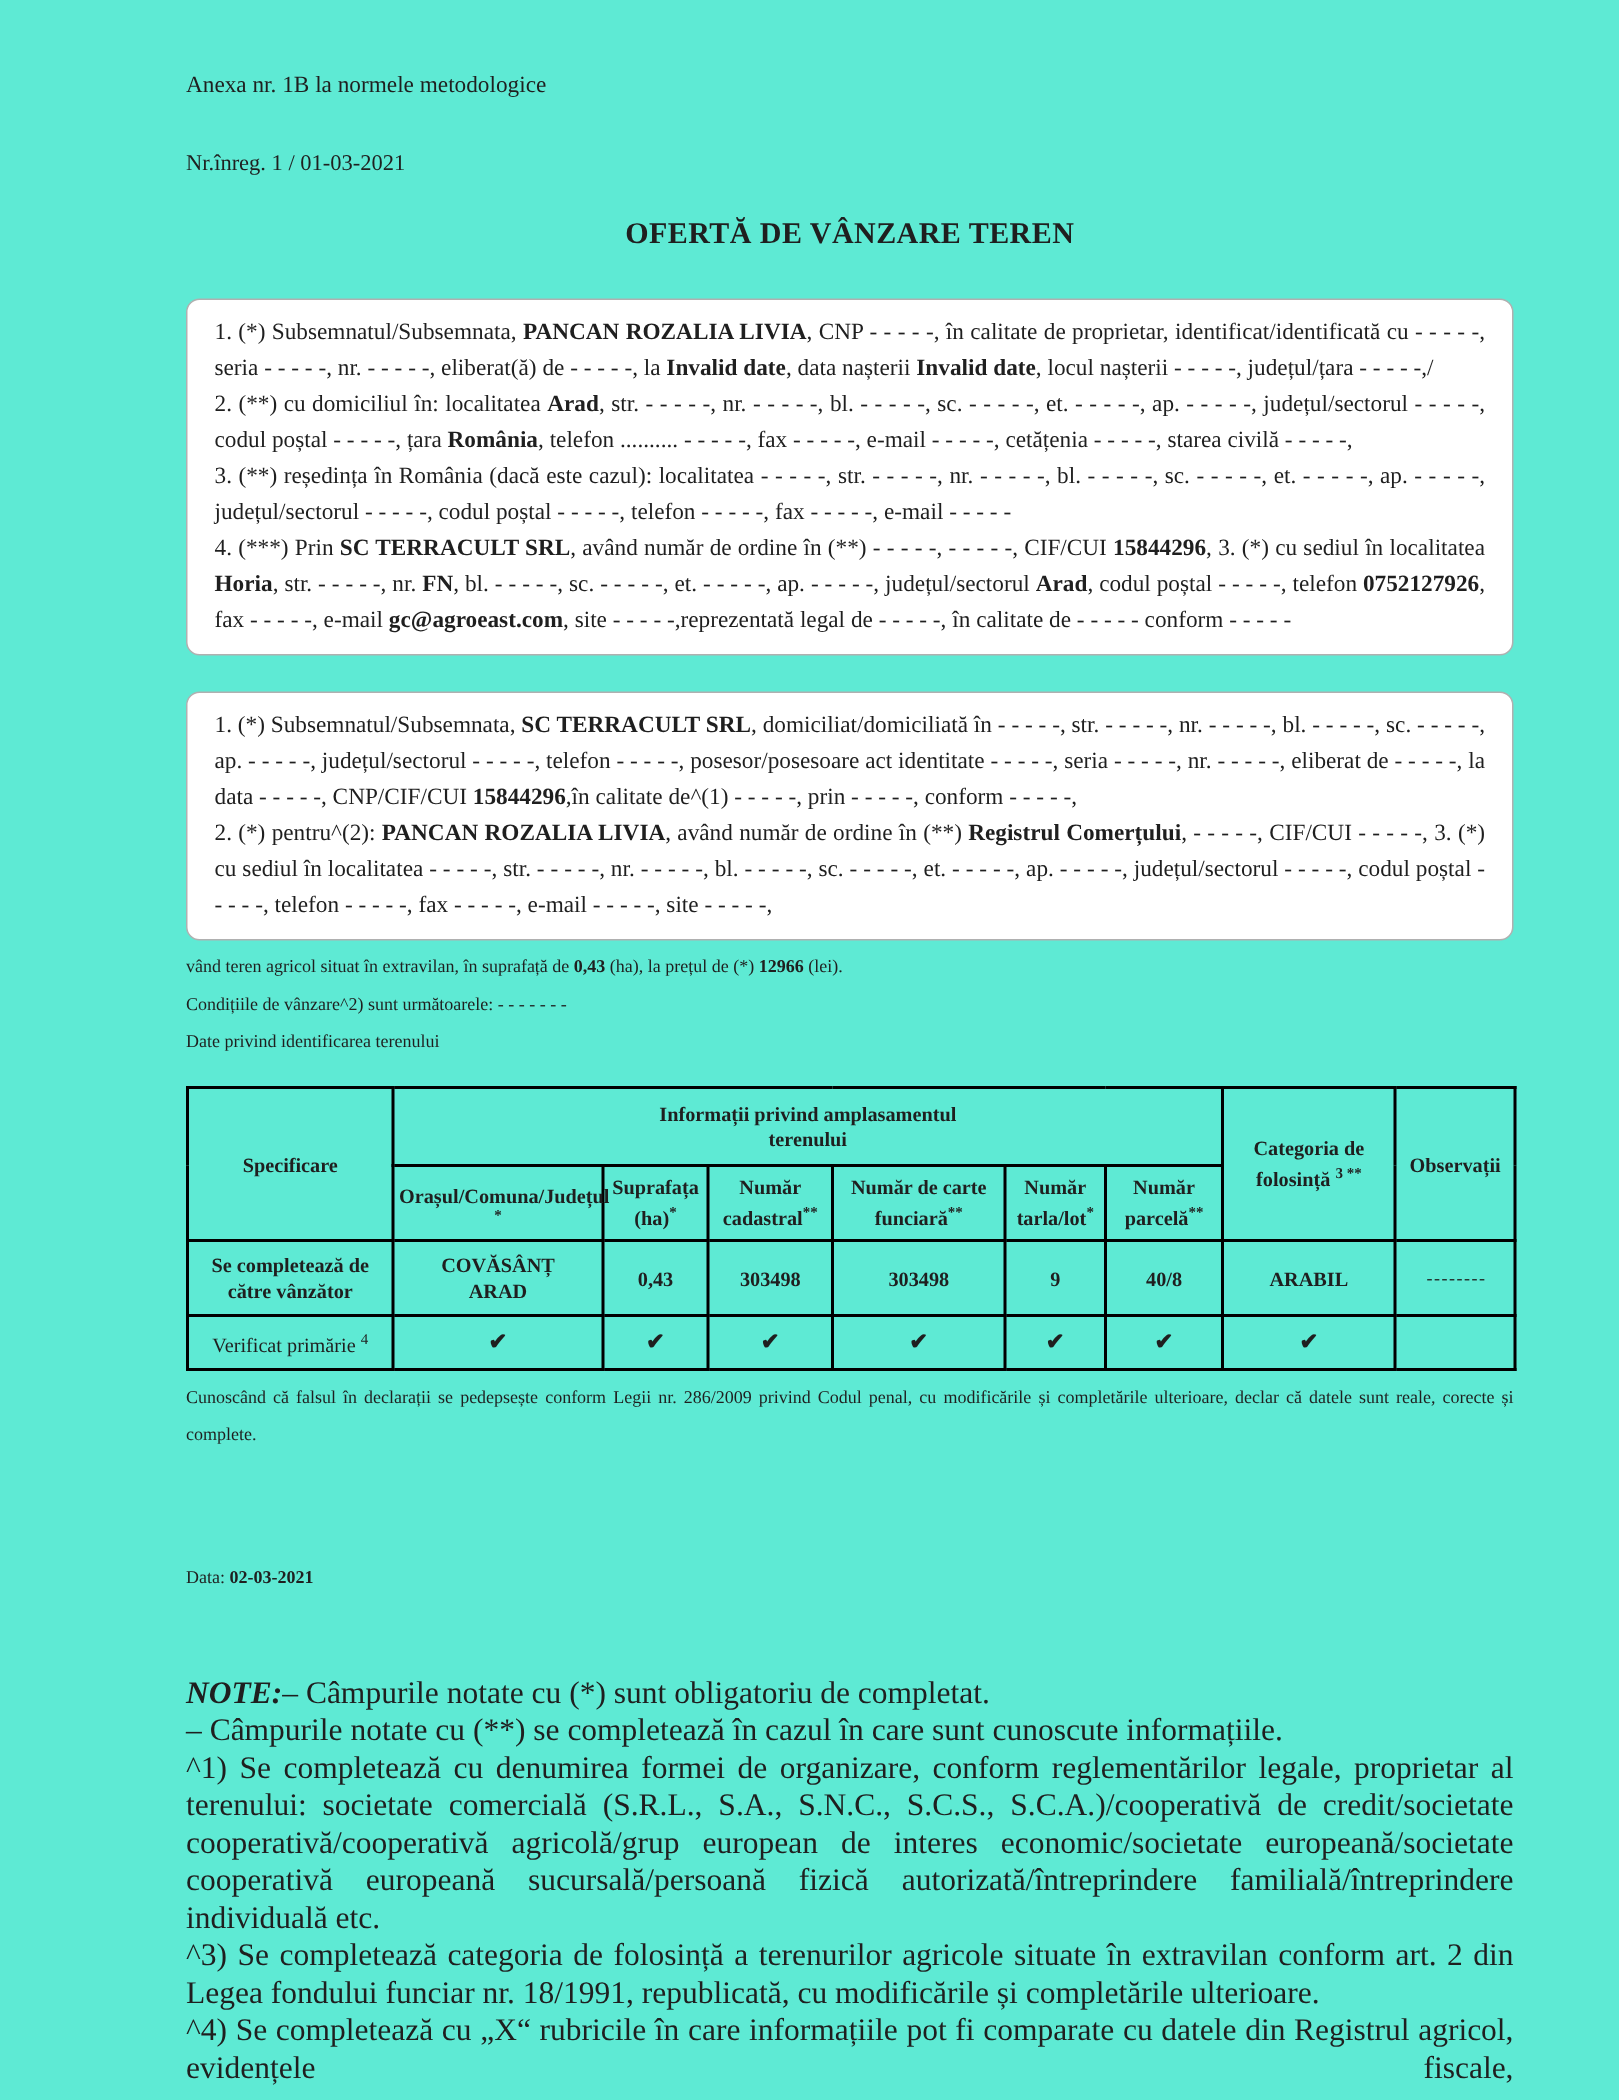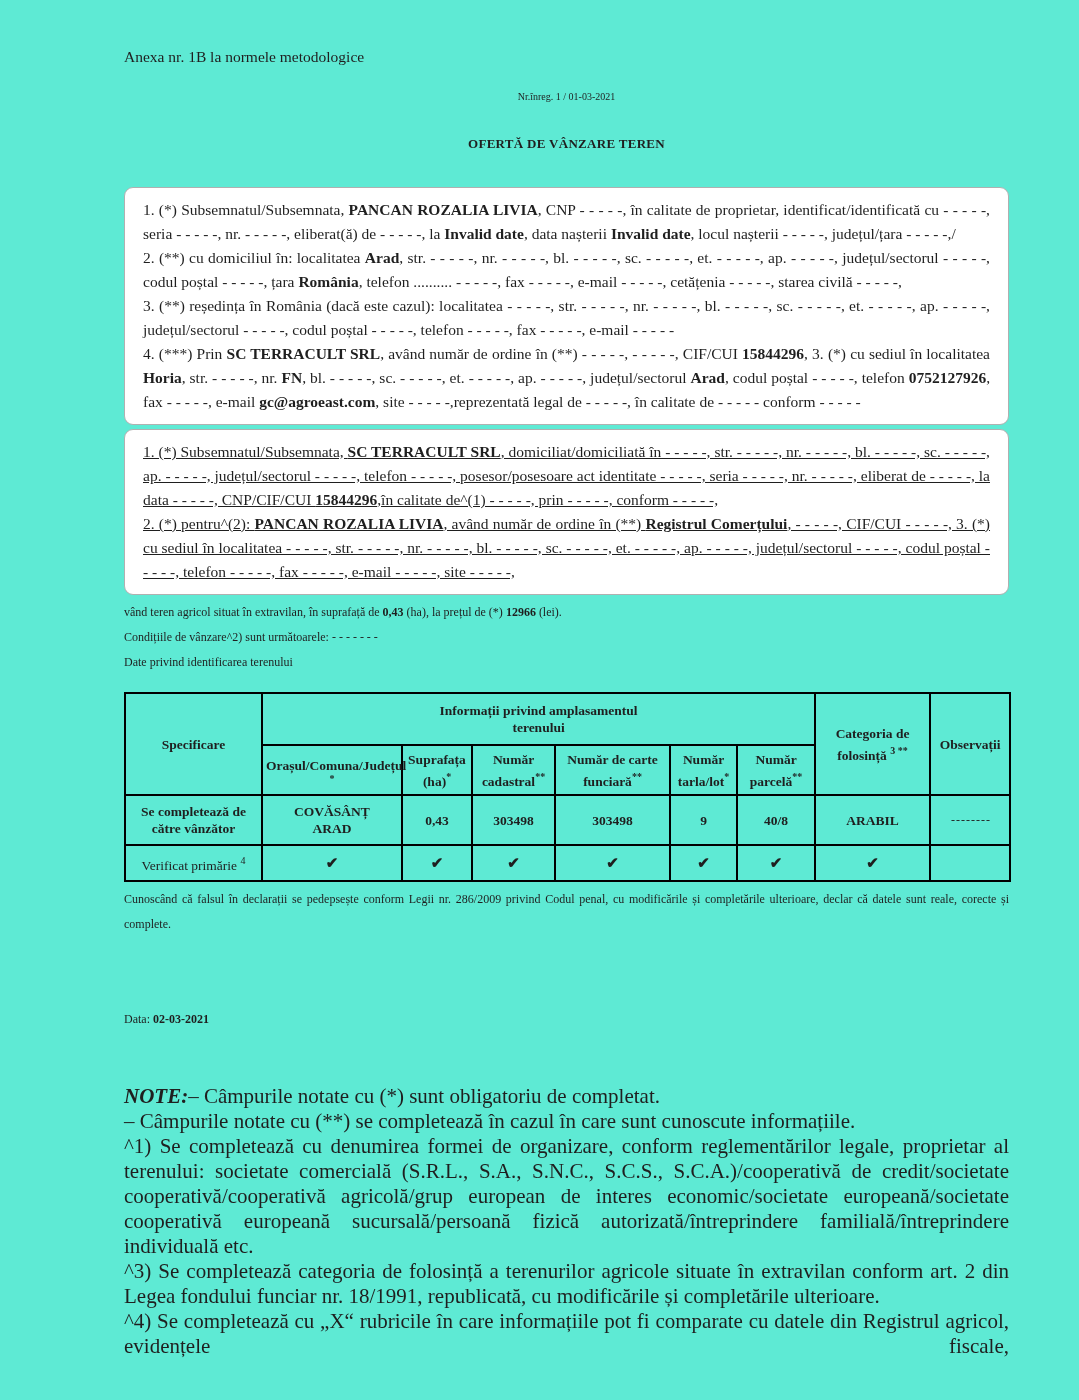--- a/index.html
+++ b/index.html
@@ -4,27 +4,27 @@
 <style>
   html,body{margin:0;padding:0;background:#fff;}
   .page{
     width:1079px;height:1400px;background:#5eead4;overflow:hidden;
     font-family:"Liberation Serif","DejaVu Serif",serif;
     color:#1f1f1f;position:relative;padding-left:24px;
   }
   .content{margin-left:100px;width:885px;padding-top:47px;}
   p{margin:0;}
   .annex{font-size:15.5px;line-height:20px;}
-  .regnum{font-size:10px;text-align:center;margin-top:20px;line-height:20px;}
-  .title{font-size:13px;font-weight:700;text-align:center;margin:26px 0 0 0;line-height:22px;letter-spacing:.3px;}
+  .regnum{font-size:15px;text-align:left;margin-top:32px;line-height:20px;}
+  .title{font-size:20px;font-weight:700;text-align:center;margin:26px 0 0 0;line-height:22px;letter-spacing:.3px;}
   .box{
     border:1.5px solid #b0b0b0;border-radius:9px;
     padding:10px 18px;margin-top:32px;background:#fff;
   }
-  .box + .box{margin-top:4px;text-decoration:underline;}
+  .box + .box{margin-top:24px;}
   .box p{font-size:15.5px;line-height:24px;text-align:justify;}
   .bodytext{font-size:12px;line-height:25px;}
   .saleblock{margin-top:5px;}
   .just{text-align:justify;}
   .stretch{text-align:justify;text-align-last:justify;}
   table.landtable{
     border-collapse:collapse;width:885px;margin-top:17px;table-layout:fixed;
   }
   table.landtable td{
     border:2px solid #000;text-align:center;vertical-align:middle;

